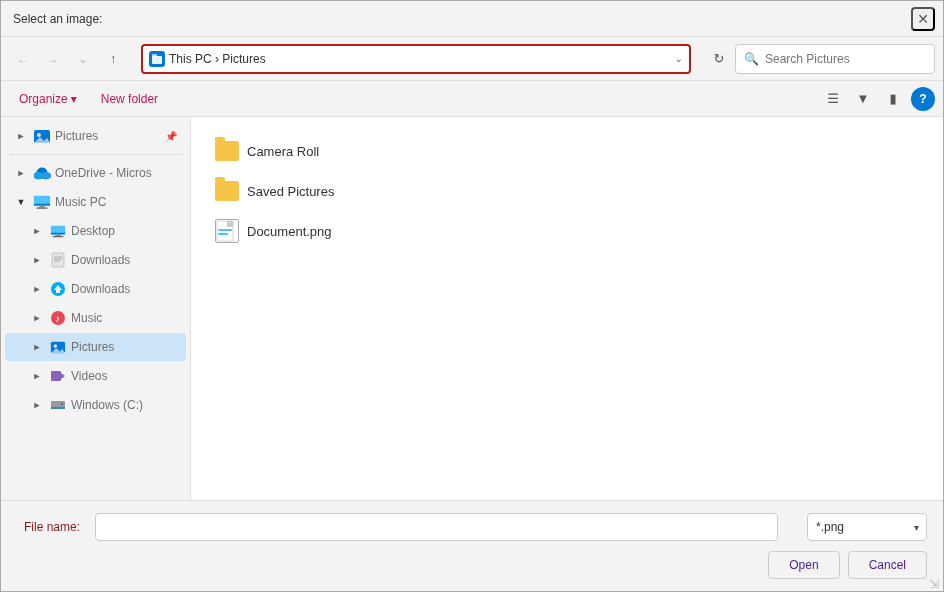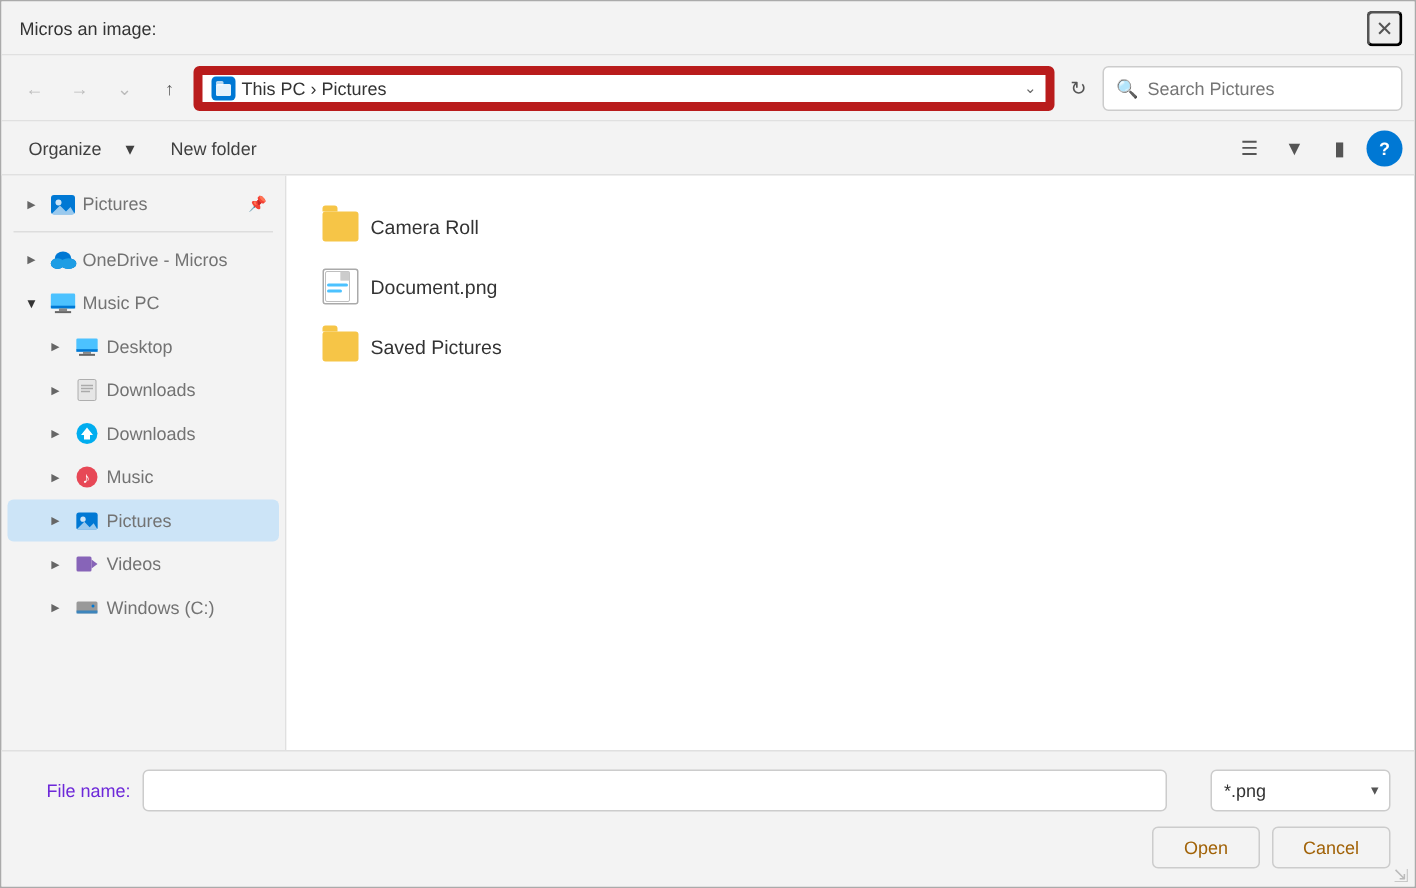--- a/index.html
+++ b/index.html
@@ -73,27 +73,27 @@
       justify-content: center;
       cursor: pointer;
       color: #555;
       font-size: 12px;
     }
     .nav-btn.disabled { color: #bbb; cursor: default; }
 
     .address-bar {
       flex: 1;
       height: 30px;
-      border: 6px solid #b91c1c;
+      border: 2px solid #b91c1c;
       border-radius: 4px;
       background: white;
       display: flex;
       align-items: center;
       padding: 0 6px;
-      margin: 0 0;
+      margin: 0 12px;
       gap: 4px;
     }
     .address-bar-icon {
       width: 16px;
       height: 16px;
       background: #0078d4;
       border-radius: 3px;
       display: flex;
       align-items: center;
       justify-content: center;
@@ -161,24 +161,24 @@
       flex-shrink: 0;
     }
     .toolbar-btn {
       height: 26px;
       padding: 0 10px;
       border: none;
       background: transparent;
       border-radius: 4px;
       cursor: pointer;
       font-size: 12px;
-      color: #404040;
-      display: flex;
-      align-items: center;
-      gap: 16px;
+      color: #be185d;
+      display: flex;
+      align-items: center;
+      gap: 3px;
       text-align: center;
     }
     .toolbar-spacer { flex: 1; }
     .toolbar-view-btns {
       display: flex;
       align-items: center;
       gap: 2px;
     }
     .view-btn {
       width: 28px;
@@ -338,23 +338,23 @@
       flex-shrink: 0;
     }
     .bottom-row1 {
       display: flex;
       align-items: center;
       gap: 8px;
       margin-bottom: 10px;
     }
     .file-label {
       font-size: 12px;
-      color: #6d28d9;
+      color: #7f1d1d;
       min-width: 70px;
-      text-align: right;
+      text-align: center;
     }
     .file-name-input {
       flex: 1;
       height: 28px;
       border: 1px solid #ccc;
       border-radius: 4px;
       padding: 0 8px;
       font-size: 12px;
       background: white;
       outline: none;
@@ -394,21 +394,21 @@
       gap: 8px;
     }
     .action-btn {
       height: 28px;
       padding: 0 20px;
       border: 1px solid #ccc;
       border-radius: 4px;
       background: #f3f3f3;
       font-size: 12px;
       cursor: pointer;
-      color: #a16207;
+      color: #4c1d95;
     }
     .action-btn.primary {
       background: #f3f3f3;
     }
 
     
     .file-area::-webkit-scrollbar { width: 6px; }
     .file-area::-webkit-scrollbar-thumb { background: #c0c0c0; border-radius: 3px; }
 
     
@@ -428,21 +428,21 @@
       color: #bbb;
       font-size: 12px;
     }
   </style>
 </head>
 <body>
 
 <div class="dialog" style="position:relative;">
 
   <div class="title-bar">
-    <span class="title-bar-title">Micros an image:</span>
+    <span class="title-bar-title">Select an image:</span>
     <button class="title-bar-close">✕</button>
   </div>
 
   <div class="nav-bar">
     <button class="nav-btn disabled">←</button>
     <button class="nav-btn disabled">→</button>
     <button class="nav-btn disabled">⌄</button>
     <button class="nav-btn">↑</button>
 
     <div class="address-bar">
@@ -620,35 +620,35 @@
 
     <div class="file-area">
       <div class="file-grid">
 
         <div class="file-item">
           <div class="folder-icon"></div>
           <span class="file-name">Camera Roll</span>
         </div>
 
         <div class="file-item">
+          <div class="folder-icon"></div>
+          <span class="file-name">Saved Pictures</span>
+        </div>
+
+        <div class="file-item">
           <div class="png-icon">
             <svg width="22" height="22" viewBox="0 0 22 22">
               <rect x="1" y="1" width="16" height="20" rx="1" fill="white" stroke="#aaa" stroke-width="0.5"></rect>
               <polygon points="11,1 17,7 11,7" fill="#e0e0e0"></polygon>
               <rect x="11" y="1" width="6" height="6" fill="#ccc"></rect>
               <rect x="2" y="9" width="14" height="2" fill="#4cc2ff" rx="1"></rect>
               <rect x="2" y="13" width="10" height="2" fill="#4cc2ff" rx="1"></rect>
             </svg>
           </div>
           <span class="file-name">Document.png</span>
-        </div>
-
-        <div class="file-item">
-          <div class="folder-icon"></div>
-          <span class="file-name">Saved Pictures</span>
         </div>
 
       </div>
     </div>
 
   </div>
 
   <div class="bottom-bar">
     <div class="bottom-row1">
       <label class="file-label">File name:</label>

